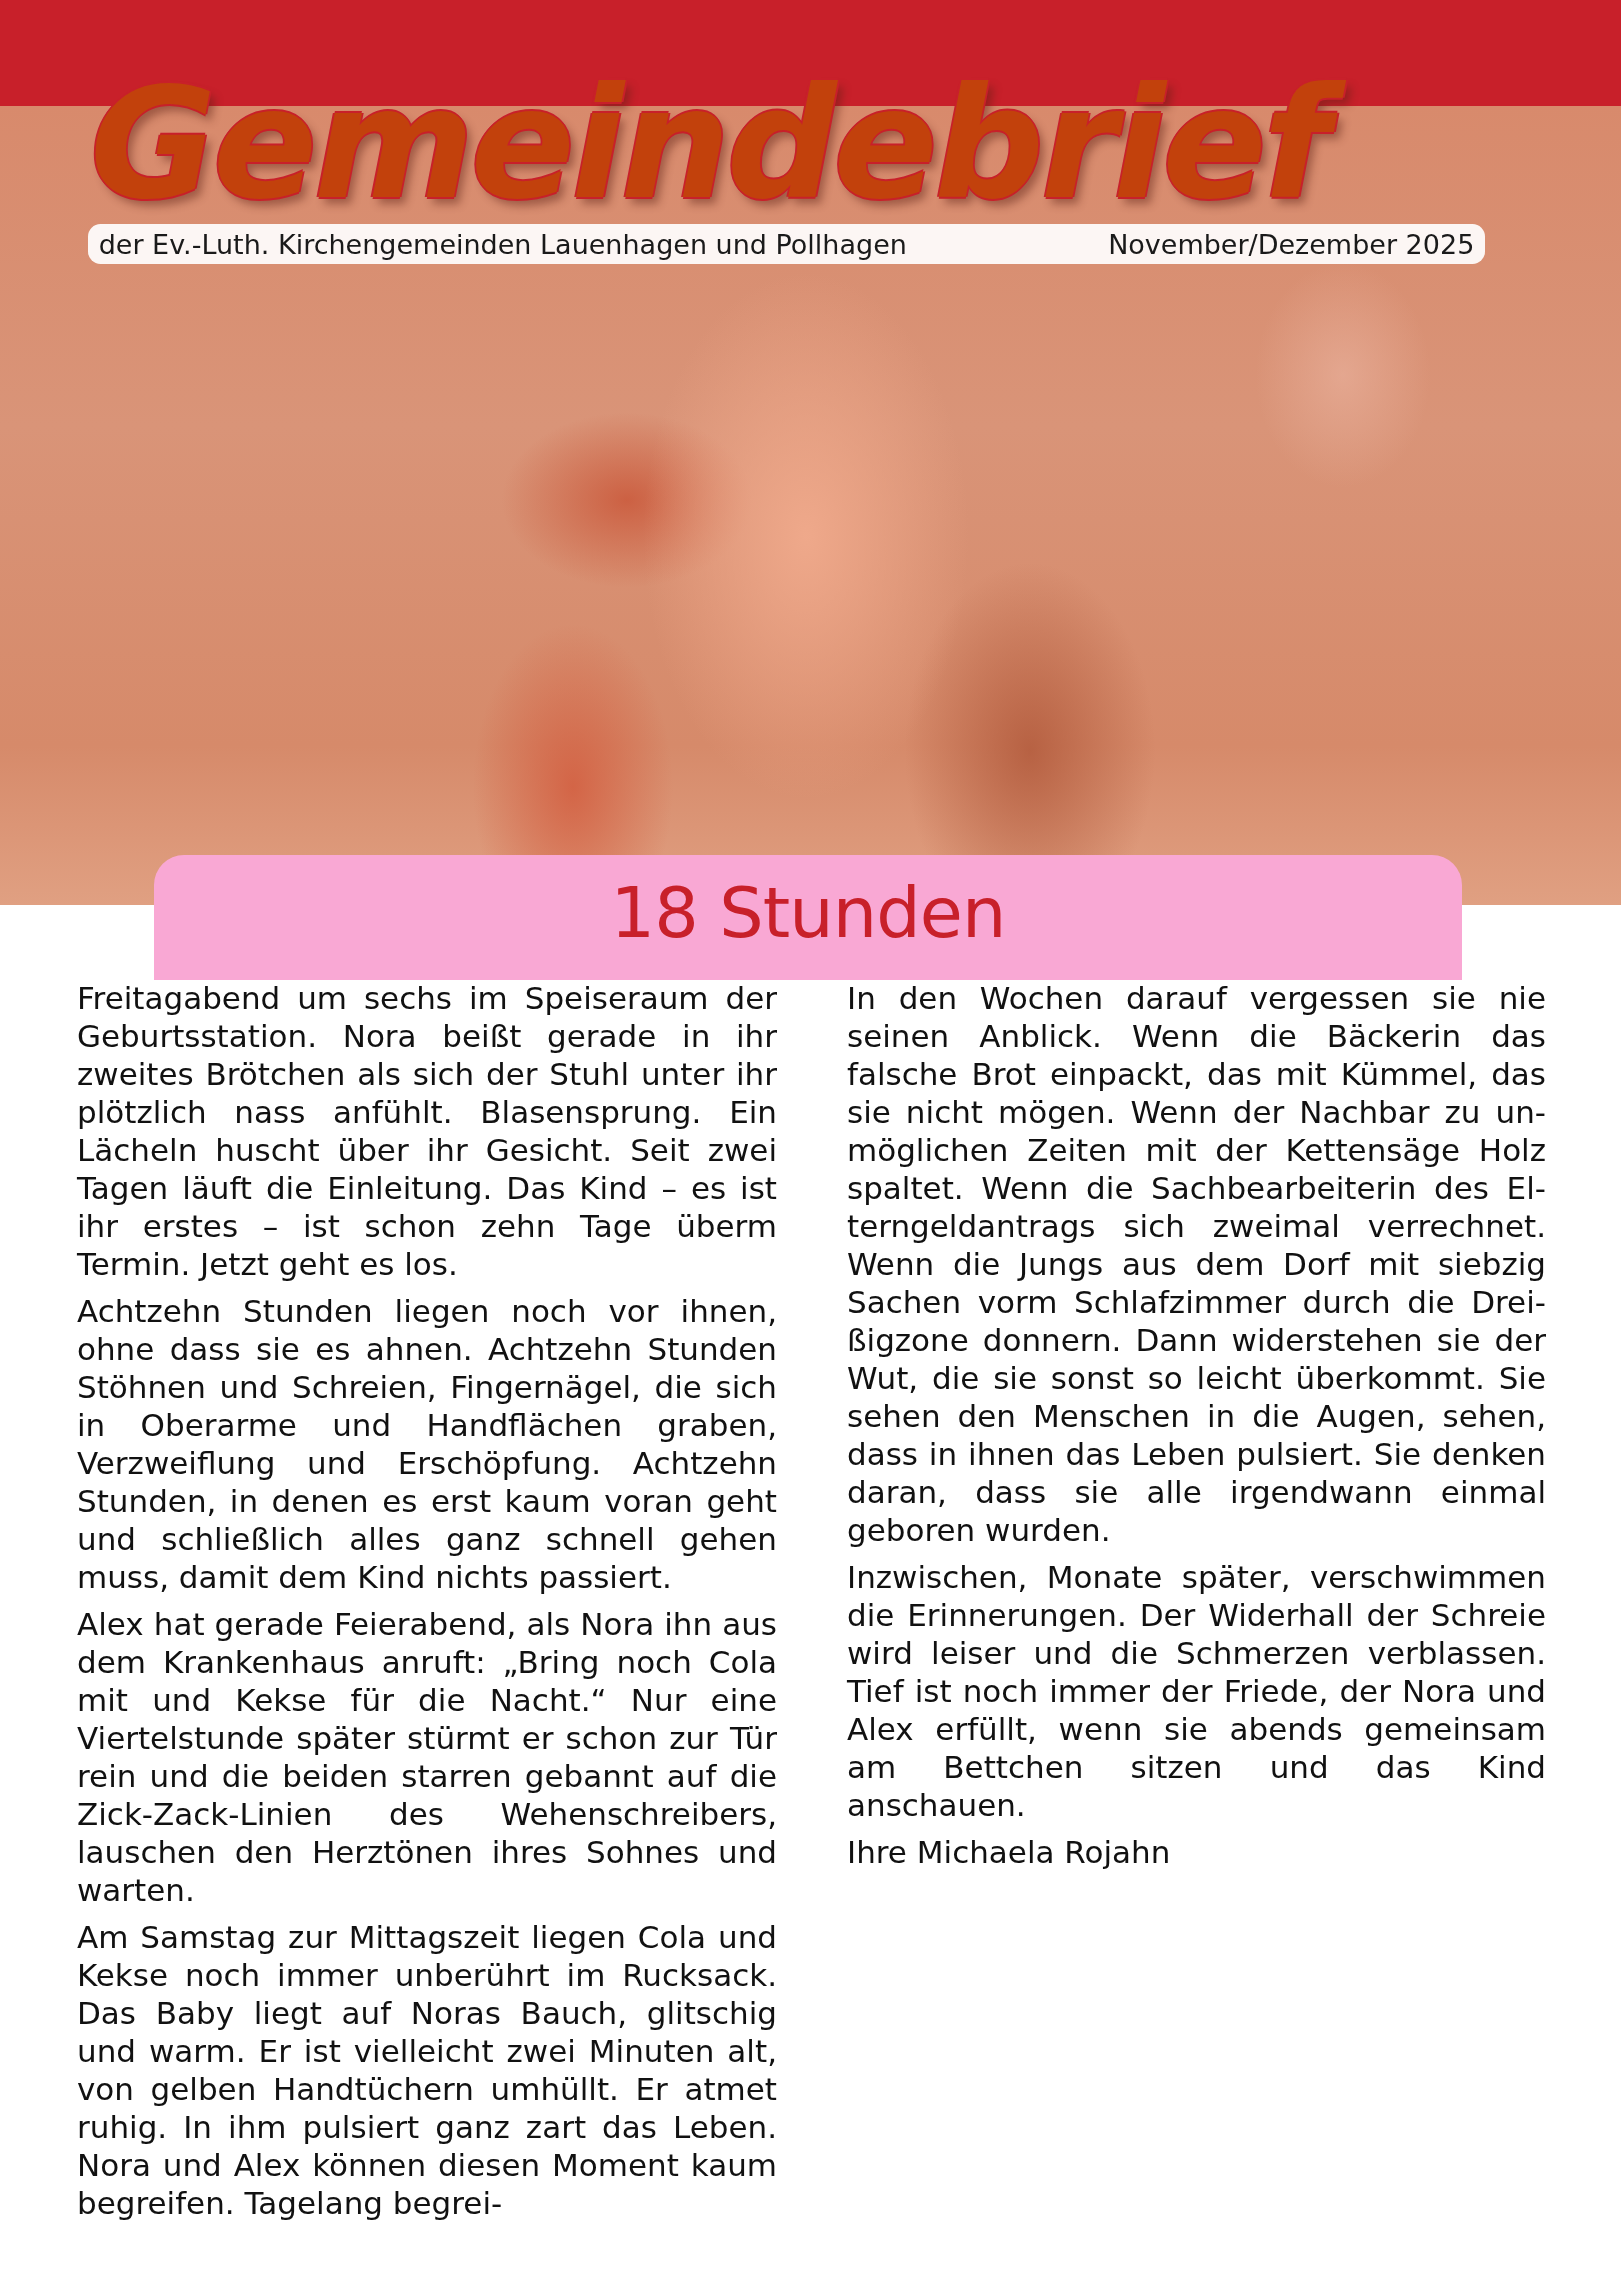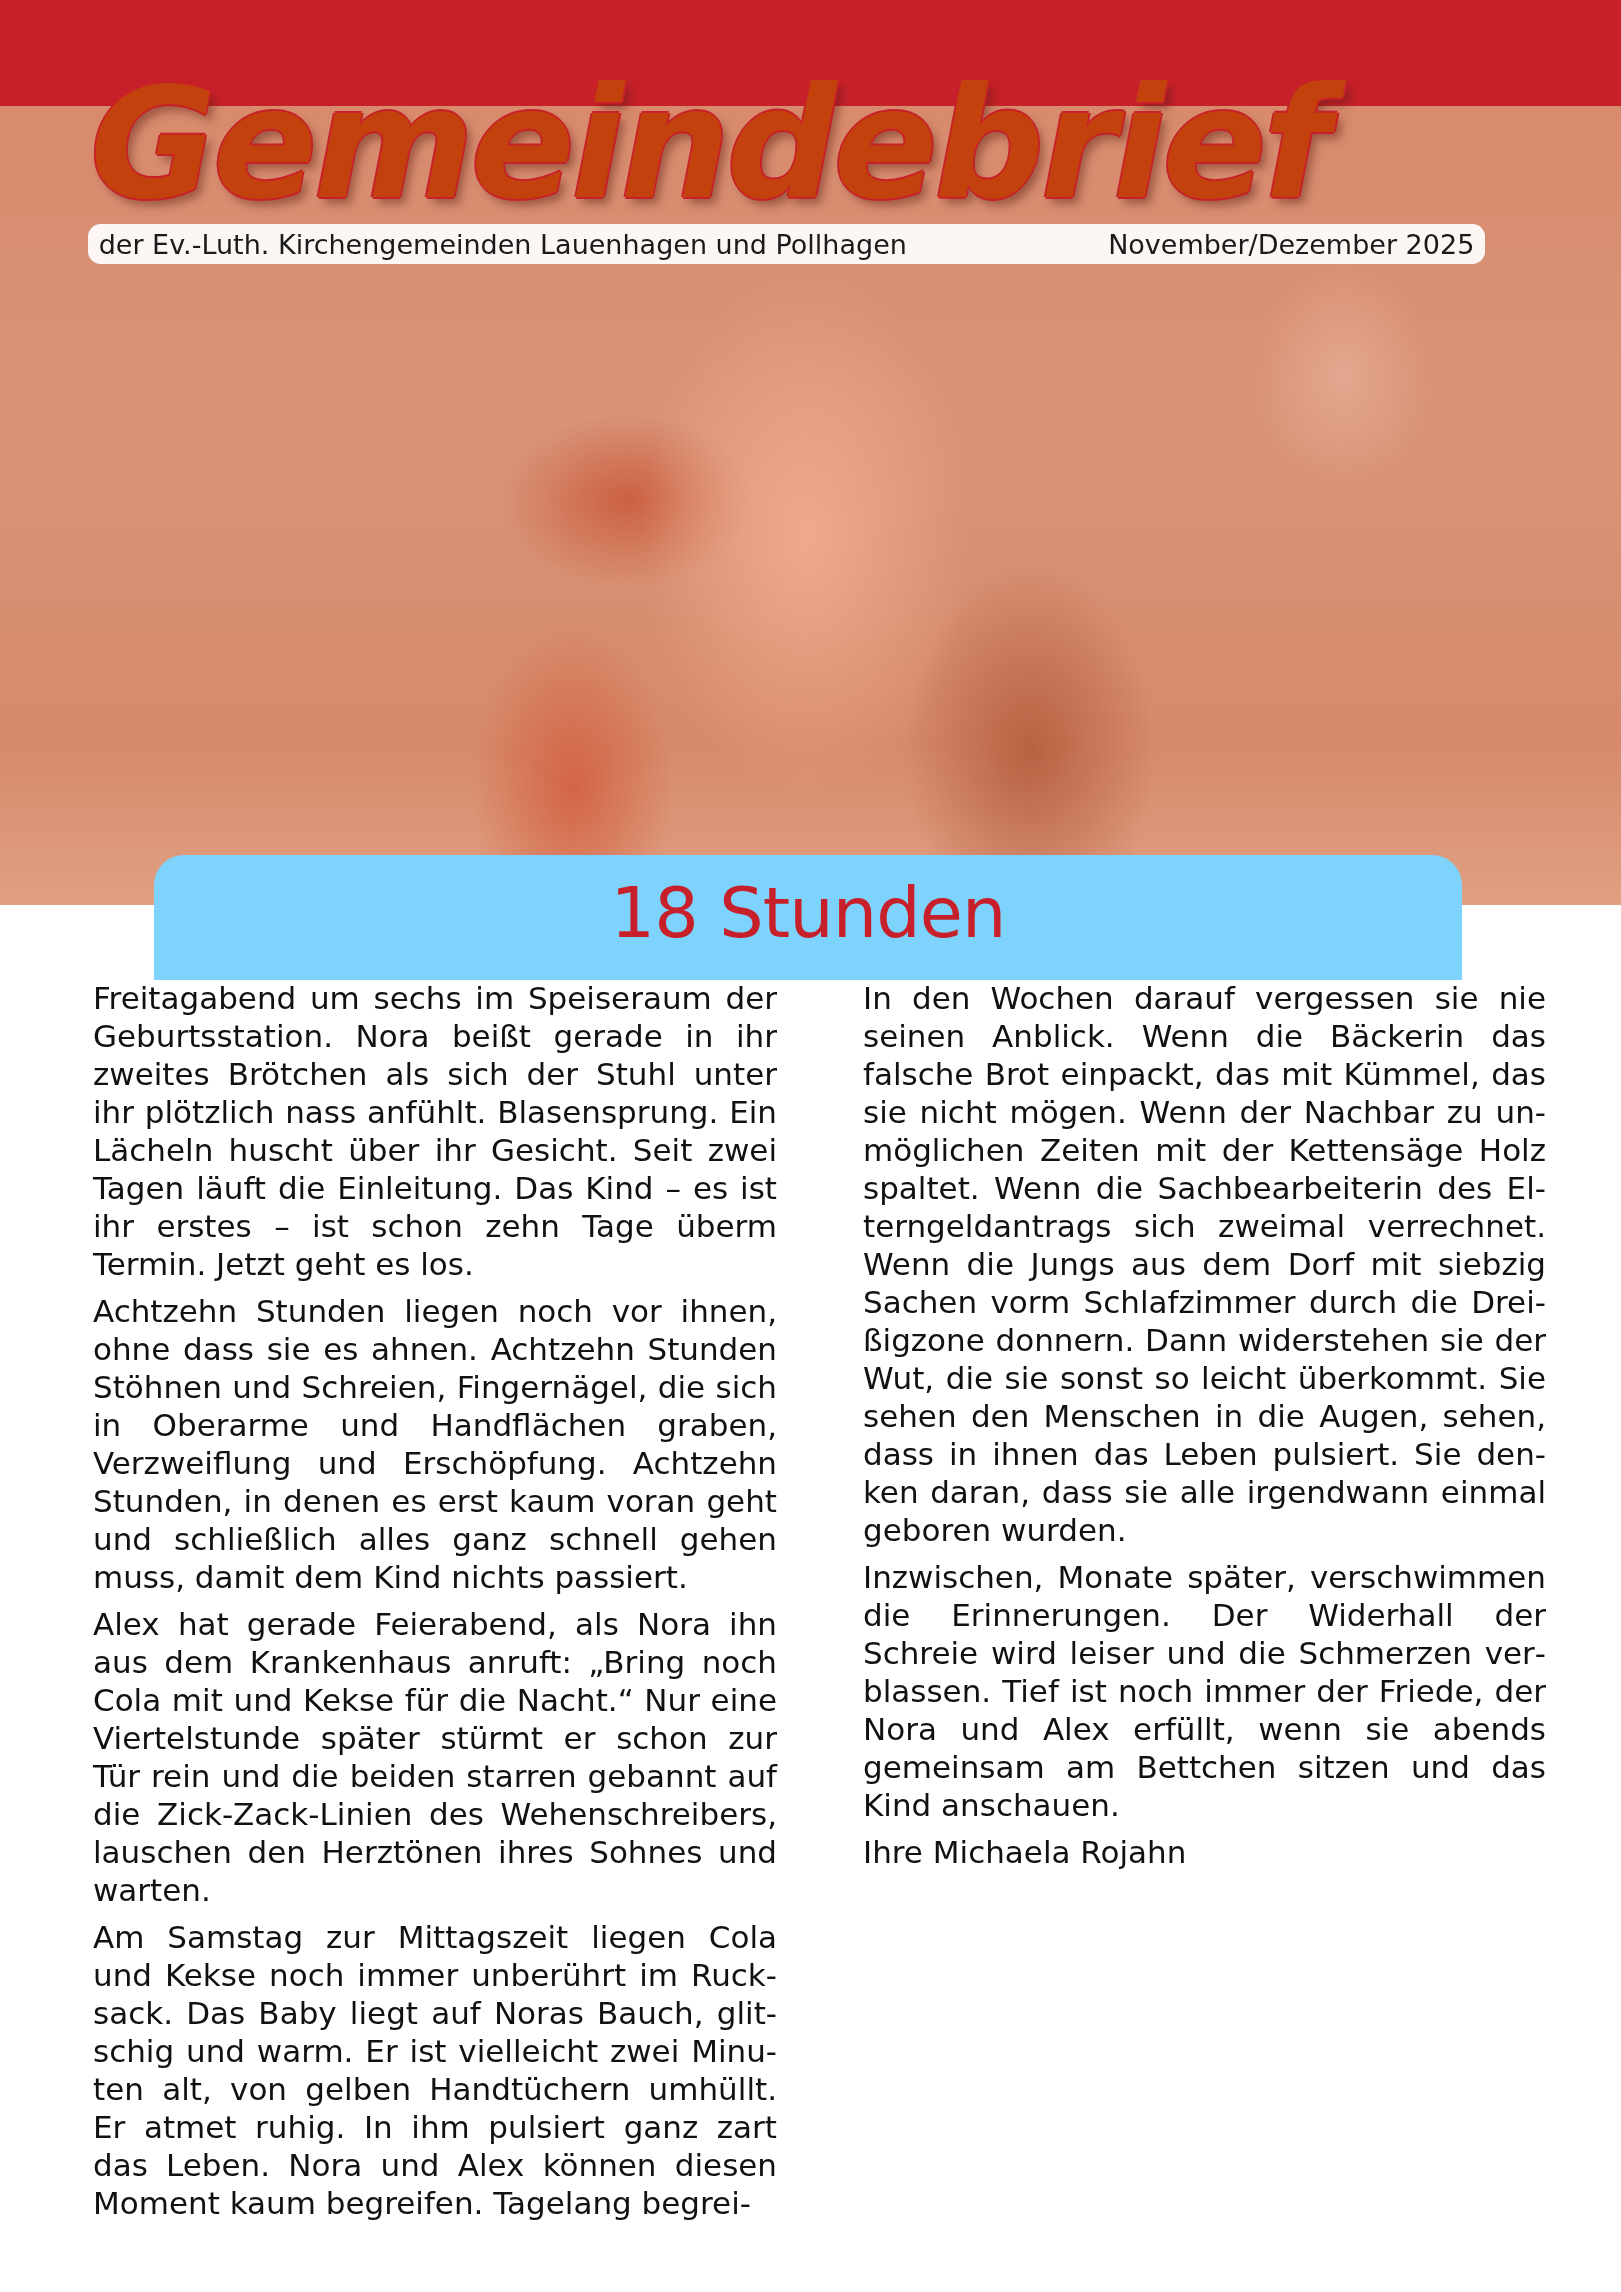--- a/index.html
+++ b/index.html
@@ -32,35 +32,35 @@
     }
     .subline {
       position: absolute; left: 88px; top: 224px; width: 1397px; height: 40px;
       background: rgba(255,255,255,0.92); border-radius: 12.5px;
       display: flex; justify-content: space-between; align-items: center;
       padding: 0 10.7px; box-sizing: border-box;
       font-family: "DejaVu Sans", sans-serif; font-size: 27px; color: #1a1a1a;
     }
     .title-card {
       position: absolute; left: 154px; top: 855px; width: 1308px; height: 125px;
-      background: #7dd3fc; border-radius: 30px 30px 0 0;
+      background: #f9a8d4; border-radius: 30px 30px 0 0;
     }
     .title {
       position: absolute; left: 0; top: 18px; width: 100%; text-align: center;
       font-family: "DejaVu Sans", sans-serif; font-size: 70px; line-height: 81px;
       color: #c8202a; letter-spacing: -0.9px;
     }
     .col {
       position: absolute; top: 979px; width: 700px;
       font-family: "DejaVu Sans", sans-serif; font-size: 31px; line-height: 38px;
       color: #111111; text-align: justify; hyphens: manual;
     }
     .col.left { left: 77px; }
     .col.right { left: 847px; width: 699px; }
-    .col p { margin: 0 0 9px 16px; }
+    .col p { margin: 0 0 9px 0; }
   </style>
 </head>
 <body>
 
 <div class="red-band"></div>
 <div class="photo"></div>
 
 <div class="masthead">Gemeindebrief</div>
 
 <div class="subline">

